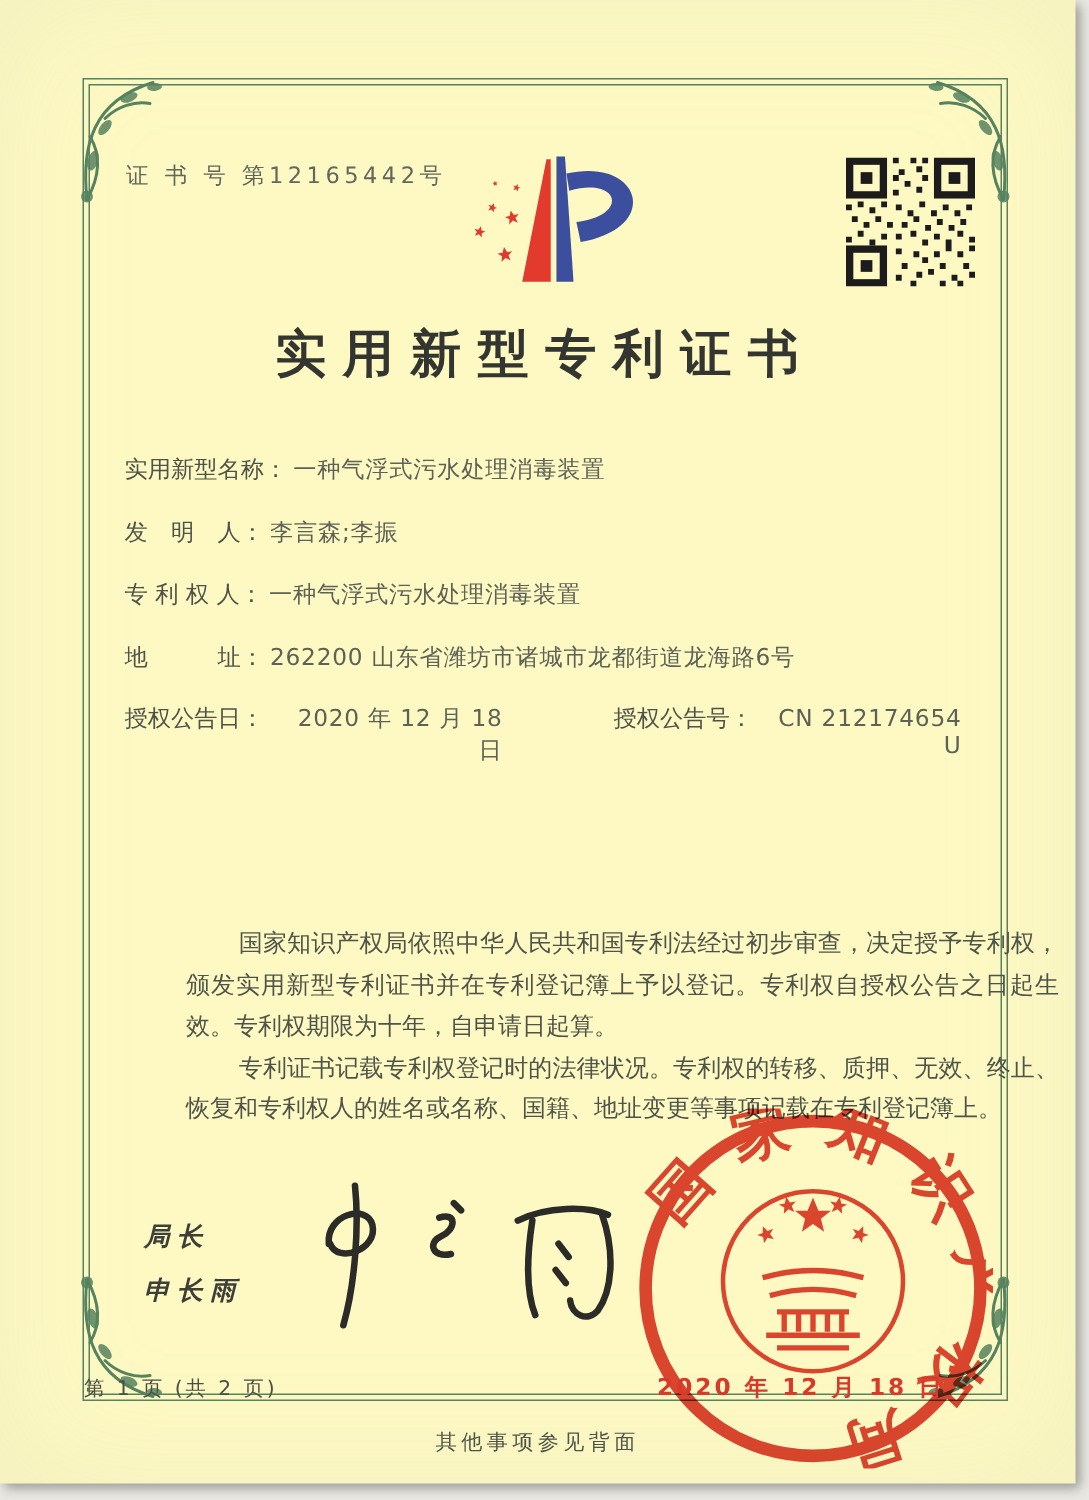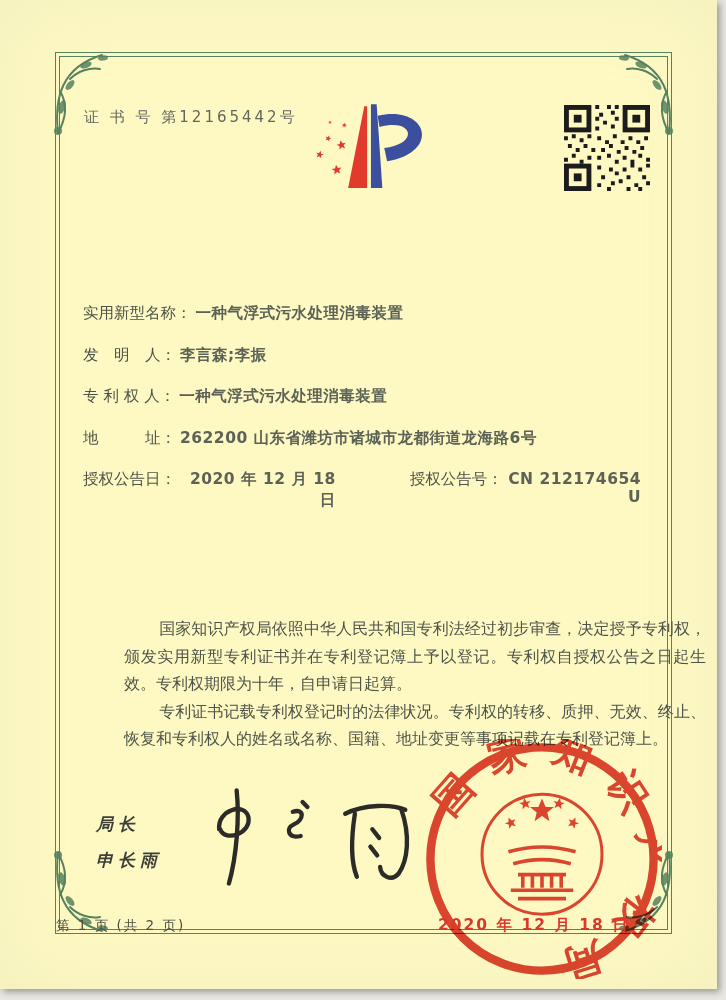--- a/index.html
+++ b/index.html
@@ -37,21 +37,21 @@
   .title{
     position:absolute;left:0;right:0;top:160px;margin:0;
     text-align:center;
     font-family:"DejaVu Serif","Liberation Serif",serif;
     font-size:34px;font-weight:700;letter-spacing:11px;color:#333530;
   }
 
   .fields{position:absolute;left:27px;top:250px;right:30px;}
   .frow{display:flex;align-items:baseline;height:41.5px;font-size:15.5px;text-align:right;}
   .frow .lbl{color:#4d5348;white-space:pre;}
-  .frow .val{color:#5c6256;margin-left:4px;letter-spacing:.5px;font-weight:bold;}
+  .frow .val{color:#5c6256;margin-left:4px;letter-spacing:.5px;}
   .frow.double .pair2{margin-left:74px;display:flex;align-items:baseline;}
 
   .paras{
     position:absolute;left:24px;top:562px;width:582px;
     font-family:"DejaVu Serif","Liberation Serif",serif;
     font-size:16px;line-height:27.5px;color:#4e5449;text-align:justify;margin-left:44px;
   }
   .paras p{margin:0;text-indent:2.2em;}
 
   .director{position:absolute;left:40px;top:760px;color:#3d3f38;}
@@ -166,20 +166,21 @@
         <rect x="2.5" y="62.5" width="23" height="23"></rect>
       </g>
       <g fill="#1c1c1c">
         <rect x="10" y="10" width="8" height="8"></rect>
         <rect x="70" y="10" width="8" height="8"></rect>
         <rect x="10" y="70" width="8" height="8"></rect>
         <path d="M32 0h4v4h-4zM44 0h4v4h-4zM52 0h4v4h-4zM36 8h4v4h-4zM48 6h4v4h-4zM32 12h4v4h-4zM52 12h4v4h-4zM40 16h4v4h-4zM48 20h4v4h-4zM32 22h4v4h-4zM0 32h4v4h-4zM8 30h4v4h-4zM16 34h4v4h-4zM24 30h4v4h-4zM4 40h4v4h-4zM12 44h4v4h-4zM20 40h4v4h-4zM28 44h4v4h-4zM8 50h4v4h-4zM0 54h4v4h-4zM24 52h4v4h-4zM16 56h4v4h-4zM34 32h4v4h-4zM42 36h4v4h-4zM50 30h4v4h-4zM58 36h4v4h-4zM66 32h4v4h-4zM74 36h4v4h-4zM82 32h4v4h-4zM38 44h4v4h-4zM46 40h4v4h-4zM54 46h4v4h-4zM62 42h4v4h-4zM70 46h4v4h-4zM78 42h4v4h-4zM34 52h4v4h-4zM44 50h4v4h-4zM52 56h4v4h-4zM60 52h4v4h-4zM68 56h4v4h-4zM76 50h4v4h-4zM84 54h4v4h-4zM34 62h4v4h-4zM46 64h4v4h-4zM38 72h4v4h-4zM52 68h4v4h-4zM44 84h4v4h-4zM34 80h4v4h-4zM60 64h4v4h-4zM68 60h4v4h-4zM76 64h4v4h-4zM84 60h4v4h-4zM56 76h4v4h-4zM64 72h4v4h-4zM72 80h4v4h-4zM80 72h4v4h-4zM64 84h4v4h-4zM76 84h4v4h-4zM84 78h4v4h-4zM48 78h4v4h-4z"></path>
       </g>
     </svg>
 
+    <h1 class="title">实用新型专利证书</h1>
 
     <div class="fields">
       <div class="frow">
         <span class="lbl">实用新型名称：</span>
         <span class="val">一种气浮式污水处理消毒装置</span>
       </div>
       <div class="frow">
         <span class="lbl">发　明　人：</span>
         <span class="val">李言森;李振</span>
       </div>
@@ -252,13 +253,14 @@
           <path d="M74 126 H126"></path>
           <path d="M80 133 H120"></path>
         </g>
       </svg>
       <div class="seal-date">2020 年 12 月 18 日</div>
     </div>
 
     <div class="page-info">第 1 页 (共 2 页)</div>
   </div>
 
+  <div class="back-note">其他事项参见背面</div>
 </div>
 
 </body></html>

